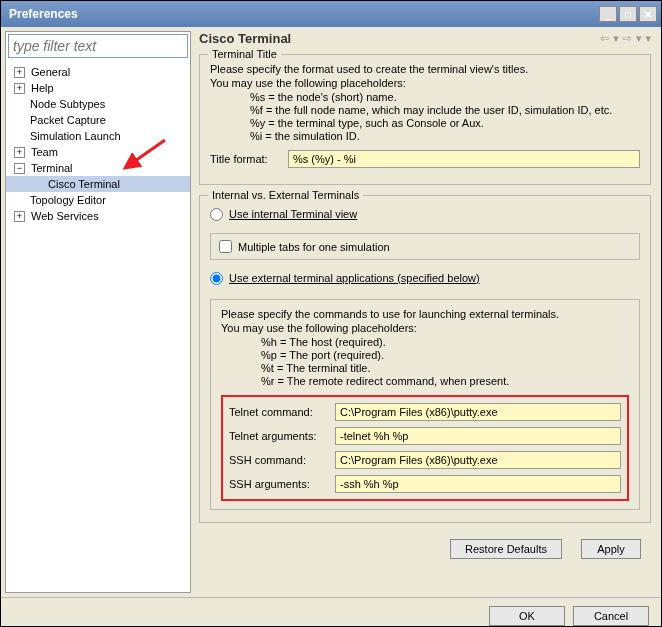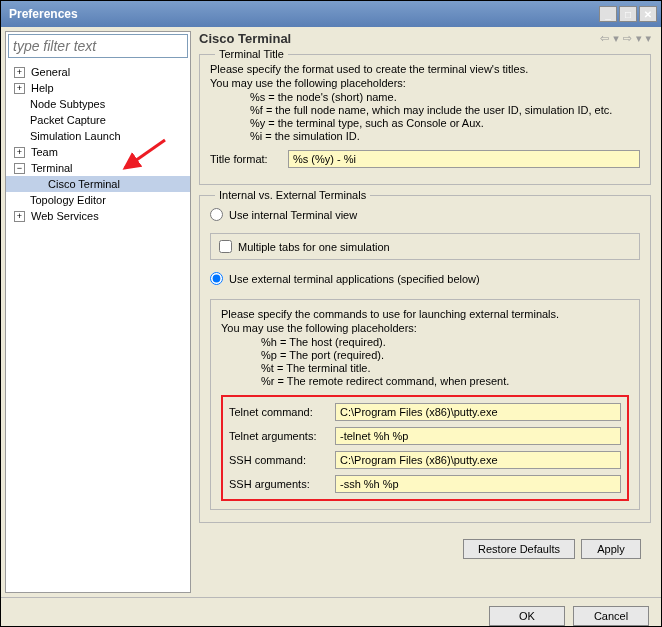--- a/index.html
+++ b/index.html
@@ -17,34 +17,34 @@
 .tree-item.level2 { padding-left: 40px; }
 .tree-item.selected { background: #c0d0e8; }
 .tree-expand { width: 11px; height: 11px; border: 1px solid #888; display: inline-flex; align-items: center; justify-content: center; margin-right: 4px; font-size: 9px; line-height: 1; background: #fff; }
 .tree-label { padding: 1px 2px; }
 .content { flex: 1; padding: 4px 10px 4px 4px; background: #ece9d8; overflow: auto; }
 .content-header { display: flex; align-items: center; margin-bottom: 8px; }
 .content-title { font-size: 13px; font-weight: bold; flex: 1; color: #333; }
 .nav-arrows { display: flex; gap: 4px; align-items: center; color: #999; }
 .nav-arrow { cursor: default; font-size: 11px; }
 .fieldset { border: 1px solid #b8b8b8; padding: 8px 10px 12px 10px; margin-bottom: 10px; position: relative; }
-.fieldset-legend { position: absolute; top: -7px; left: 15px; background: #ece9d8; padding: 0 4px; font-size: 11px; }
+.fieldset-legend { position: absolute; top: -7px; left: 8px; background: #ece9d8; padding: 0 4px; font-size: 11px; }
 .instruction { margin-bottom: 2px; }
 .placeholder-list { margin: 2px 0 8px 40px; }
 .placeholder-list div { margin-bottom: 1px; }
 .field-row { display: flex; align-items: center; margin-bottom: 4px; gap: 8px; }
 .field-label { width: 98px; }
 .field-input { flex: 1; padding: 2px 4px; border: 1px solid #9b9b9b; background: #fef9c3; font-size: 11px; font-family: inherit; }
-.radio-row { display: flex; align-items: flex-end; padding: 4px 0; }
+.radio-row { display: flex; align-items: flex-start; padding: 4px 0; text-decoration: underline; }
 .radio-row input { margin-right: 6px; }
 .checkbox-box { border: 1px solid #b8b8b8; padding: 6px 8px; margin: 8px 0; display: flex; align-items: center; }
 .checkbox-box input { margin-right: 6px; }
 .red-box { border: 2px solid #ed1c24; padding: 6px; margin-top: 6px; }
 .red-box .field-row { margin-bottom: 6px; }
-.btn-row { display: flex; justify-content: flex-end; gap: 6px; padding: 6px 10px; }
+.btn-row { display: flex; justify-content: flex-end; gap: 19px; padding: 6px 10px; }
 .btn { padding: 3px 14px; border: 1px solid #888; background: #e8e8e8; font-size: 11px; font-family: inherit; cursor: default; min-width: 60px; }
 .footer { border-top: 1px solid #b8b8b8; padding: 8px 12px; display: flex; justify-content: flex-end; gap: 8px; background: #ece9d8; }
 .arrow-svg { position: absolute; top: 138px; left: 120px; pointer-events: none; z-index: 10; }
 </style>
 </head>
 <body>
 
 <div class="titlebar">
   <span class="titlebar-text">Preferences</span>
   <div class="titlebar-btns">

